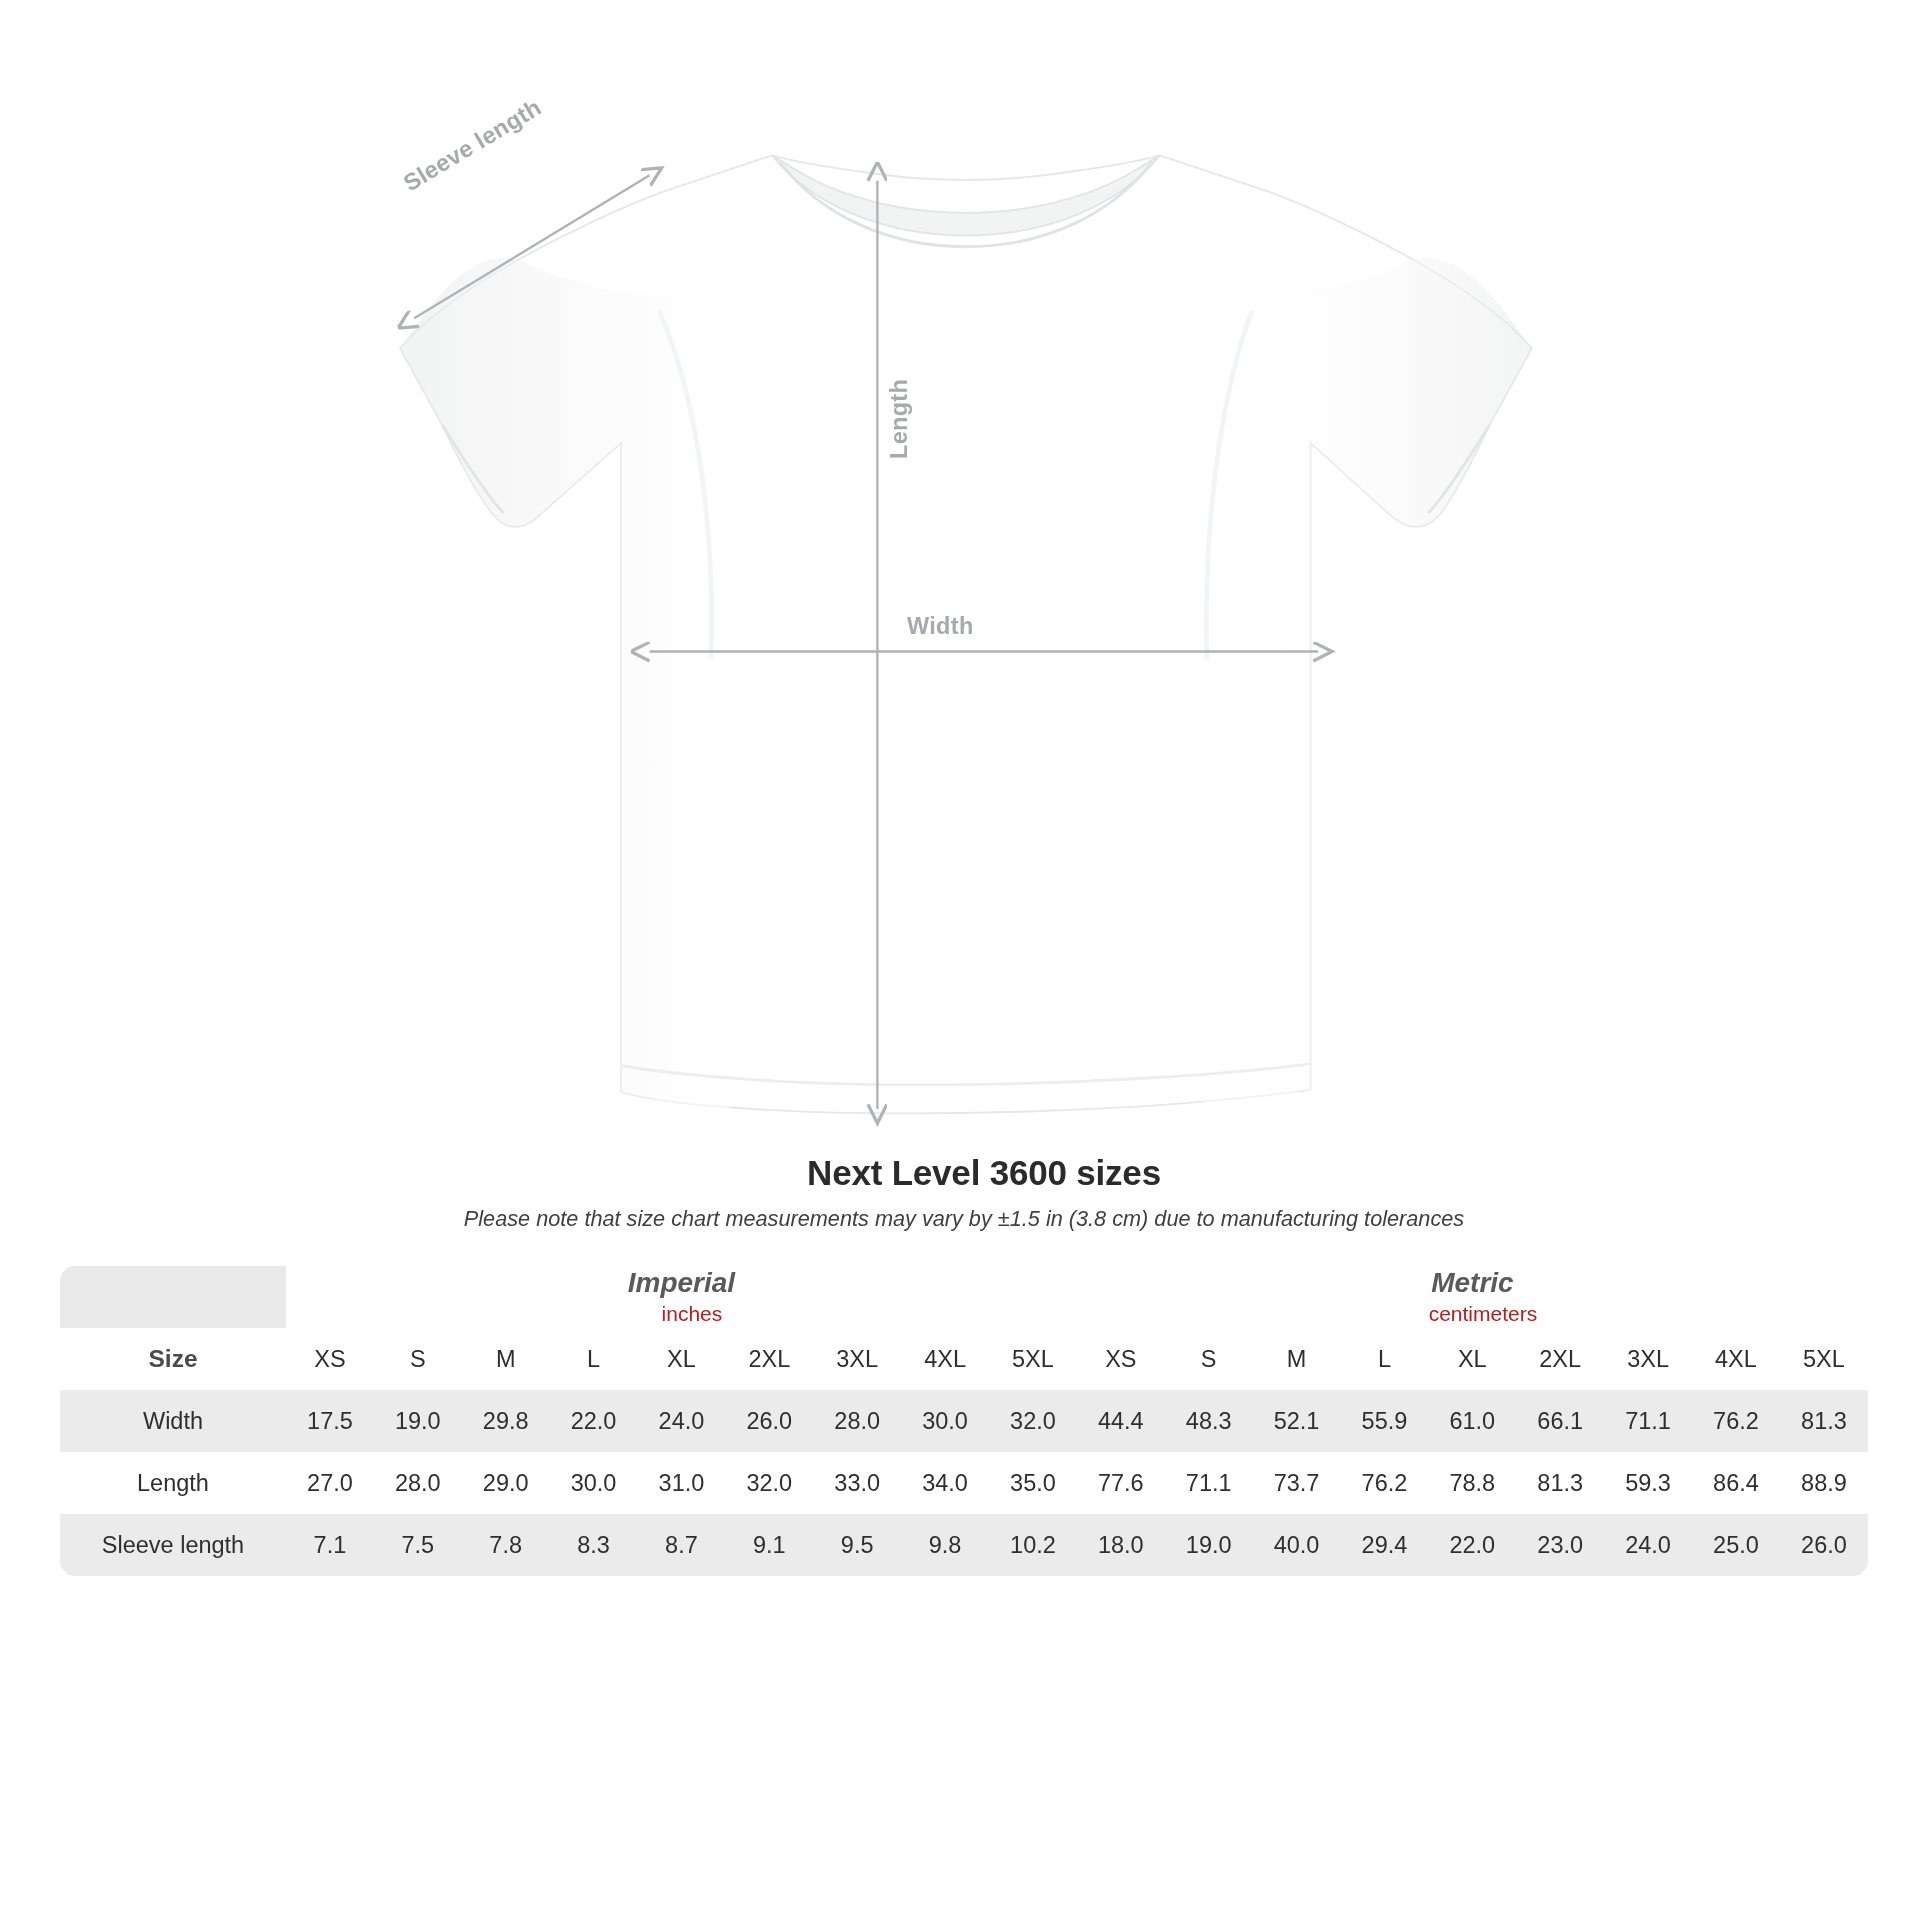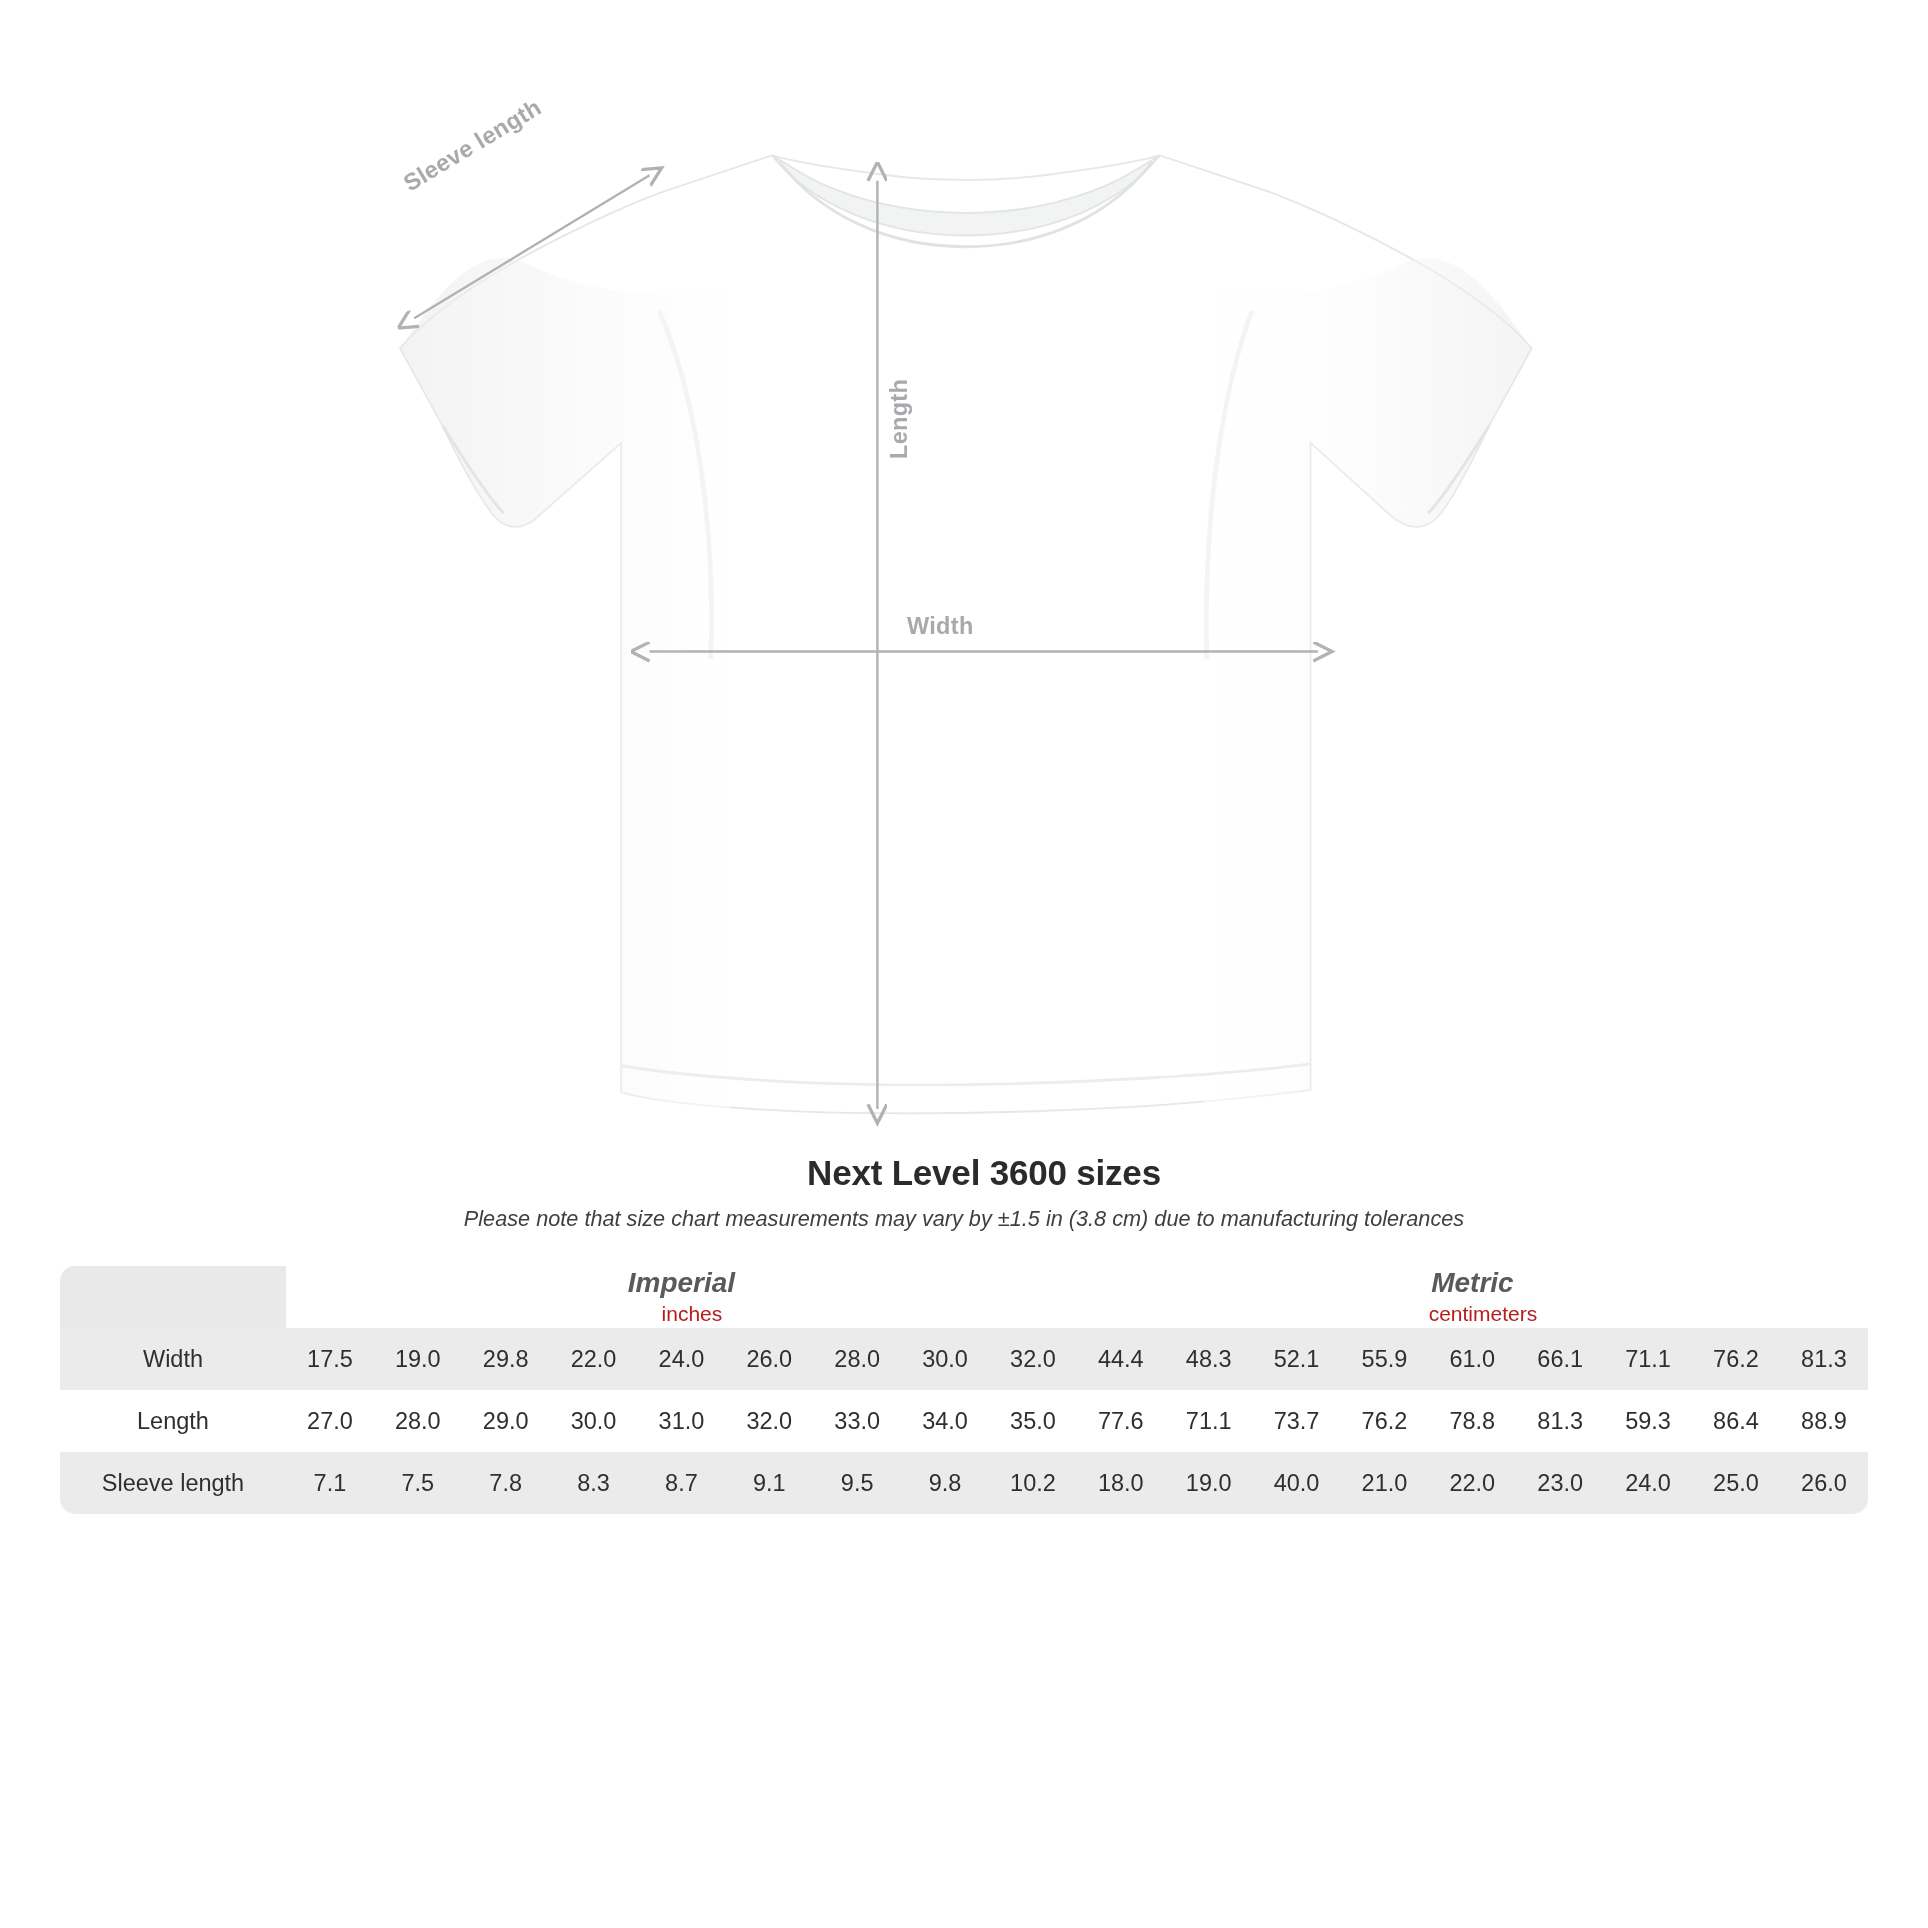--- a/index.html
+++ b/index.html
@@ -284,20 +284,41 @@
           <td colspan="9">
             <span class="unit-name">Imperial</span>
             <span class="unit-sub">inches</span>
           </td>
           <td colspan="9" class="last-cell">
             <span class="unit-name">Metric</span>
             <span class="unit-sub">centimeters</span>
           </td>
         </tr>
 
+        <tr class="hdr-row">
+          <td class="row-label">Size</td>
+          <td>XS</td>
+          <td>S</td>
+          <td>M</td>
+          <td>L</td>
+          <td>XL</td>
+          <td>2XL</td>
+          <td>3XL</td>
+          <td>4XL</td>
+          <td>5XL</td>
+          <td>XS</td>
+          <td>S</td>
+          <td>M</td>
+          <td>L</td>
+          <td>XL</td>
+          <td>2XL</td>
+          <td>3XL</td>
+          <td>4XL</td>
+          <td>5XL</td>
+        </tr>
 
         <tr class="data-row shaded">
           <td class="row-label">Width</td>
           <td>17.5</td>
           <td>19.0</td>
           <td>29.8</td>
           <td>22.0</td>
           <td>24.0</td>
           <td>26.0</td>
           <td>28.0</td>
@@ -343,21 +364,21 @@
           <td>7.8</td>
           <td>8.3</td>
           <td>8.7</td>
           <td>9.1</td>
           <td>9.5</td>
           <td>9.8</td>
           <td>10.2</td>
           <td>18.0</td>
           <td>19.0</td>
           <td>40.0</td>
-          <td>21.0</td>
+          <td>29.4</td>
           <td>22.0</td>
           <td>23.0</td>
           <td>24.0</td>
           <td>25.0</td>
           <td>26.0</td>
         </tr>
       </tbody>
     </table>
   </div>
 

